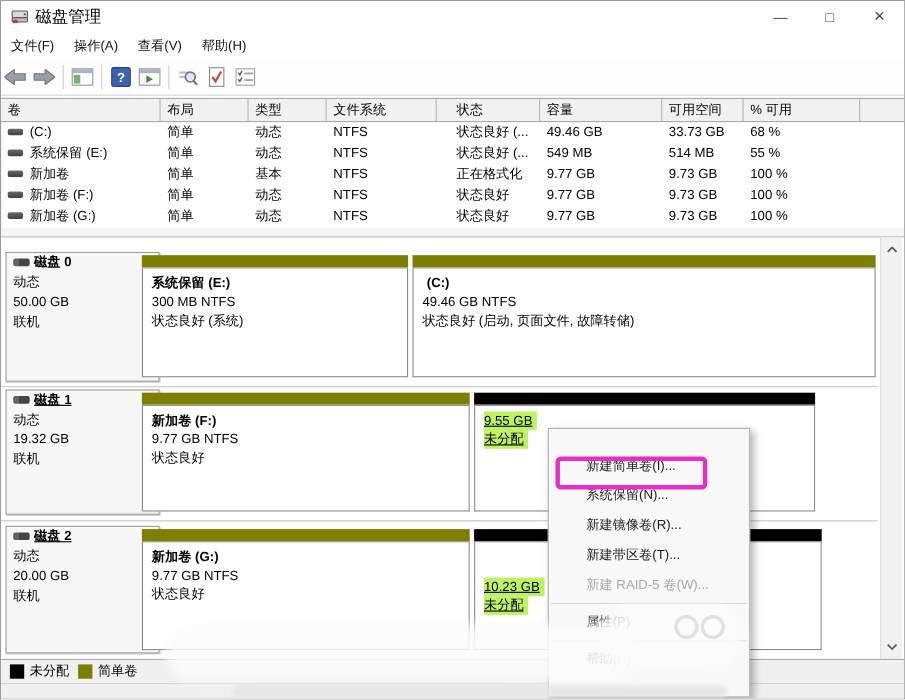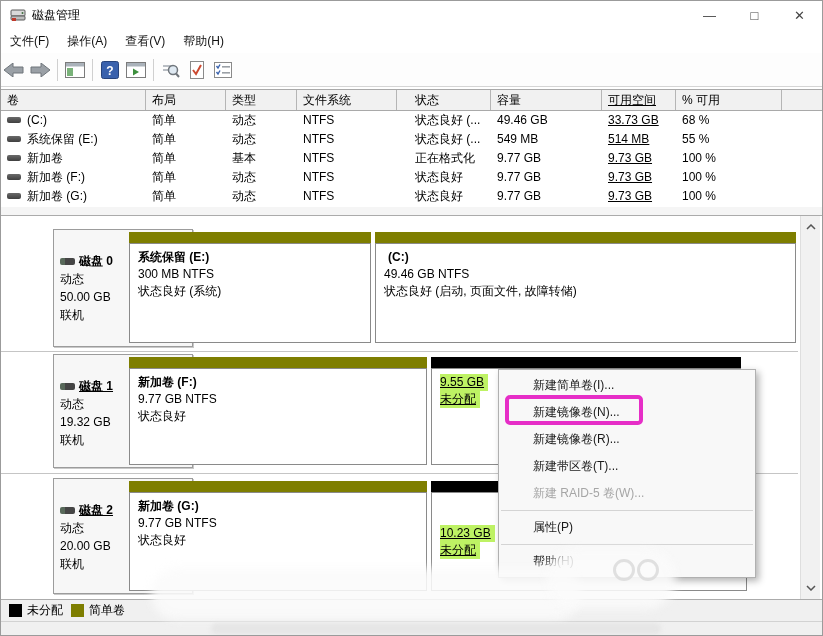--- a/index.html
+++ b/index.html
@@ -5,63 +5,63 @@
   html,body{margin:0;padding:0;background:#ffffff;}
   *{box-sizing:border-box;}
   .window{
     position:relative;width:823px;height:636px;background:#ffffff;
     border:1px solid #9b9b9b;overflow:hidden;
     font-family:"Liberation Sans","DejaVu Sans",sans-serif;font-size:12px;color:#000;
   }
   
   .titlebar{position:absolute;left:0;top:0;width:100%;height:28px;background:#fff;display:flex;align-items:center;}
   .app-icon{margin:0 6px 0 9px;width:16px;height:16px;}
-  .title-text{font-size:12px;color:#000;}
+  .title-text{font-size:15px;color:#000;}
   .win-controls{position:absolute;right:0;top:0;height:28px;display:flex;}
   .win-btn{width:45px;height:28px;display:flex;align-items:center;justify-content:center;color:#444;font-size:13px;}
   
   .menubar{position:absolute;left:0;top:28px;width:100%;height:24px;background:#fff;display:flex;align-items:center;}
   .menu-item{padding:0 9px;height:24px;line-height:24px;color:#111;}
   
   .toolbar{position:absolute;left:0;top:52px;width:100%;height:34px;background:#fdfdfd;border-bottom:1px solid #d5d5d5;display:flex;align-items:center;}
   .tb-btn{width:26px;height:26px;display:flex;align-items:center;justify-content:center;}
   .tb-sep{width:1px;height:22px;background:#d0d0d0;margin:0 4px;}
   
   .vt-header{position:absolute;left:0;top:88px;width:100%;height:22px;display:flex;background:#f1f1f1;border-top:1px solid #a9a9a9;border-bottom:1px solid #a9a9a9;}
   .vt-hcell{height:20px;line-height:20px;padding-left:6px;border-right:1px solid #b5b5b5;color:#000;}
   .vt-rows{position:absolute;left:0;top:110px;width:100%;}
   .vt-row{display:flex;height:19px;line-height:19px;}
   .vt-cell{padding-left:6px;overflow:hidden;white-space:nowrap;}
   .col-vol{width:145px;} .col-layout{width:80px;} .col-type{width:71px;} .col-fs{width:100px;}
-  .col-status{width:82px;margin-left:12px;} .col-cap{width:111px;} .col-free{width:74px;text-decoration:underline;} .col-pct{width:106px;} .col-rest{flex:1;}
+  .col-status{width:82px;margin-left:12px;} .col-cap{width:111px;} .col-free{width:74px;} .col-pct{width:106px;} .col-rest{flex:1;}
   .vol-ic{display:inline-block;width:14px;height:6px;background:linear-gradient(#6a6a6a,#3f3f3f);border-radius:2px;margin:0 6px 1px 0;vertical-align:middle;}
   
   .splitter{position:absolute;left:0;top:206px;width:100%;height:9px;background:#f5f5f5;border-bottom:1px solid #ababab;}
   
   .gpane{position:absolute;left:0;top:215px;width:100%;height:383px;background:#ffffff;}
-  .disk-label{position:absolute;left:4px;width:140px;background:#f7f7f7;border:1px solid #9c9c9c;box-shadow:1px 1px 0 #c9c9c9;padding:23px 6px;margin-left:48px;}
+  .disk-label{position:absolute;left:4px;width:140px;background:#f7f7f7;border:1px solid #9c9c9c;box-shadow:1px 1px 0 #c9c9c9;padding:0 6px;}
   .disk-label .dname{font-weight:bold;margin-left:4px;}
   .disk-label .dline{line-height:18px;}
   .disk-ic{display:inline-block;width:15px;height:7px;background:linear-gradient(90deg,#58695a 0 5px,#454545 5px);border-radius:2px;vertical-align:middle;}
   .u{text-decoration:underline;}
   .part{position:absolute;}
   .part .bar{height:11px;}
   .bar-simple{background:#7e7e00;}
   .bar-unalloc{background:#000000;}
   .part .pbody{border:1px solid #8a8a8a;background:#fff;padding:5px 8px;line-height:17px;}
   .pbody .ptitle{font-weight:bold;}
   .hatch{background-image:repeating-linear-gradient(135deg,#ffffff 0 5px,#b3b3b3 5px 7px);}
   .un-text{padding-top:22px;}
   .un-text span{background:#bef264;padding:0 4px 0 0;display:inline-block;text-decoration:underline;}
   .hdivider{position:absolute;left:0;width:797px;height:1px;background:#c5c5c5;}
   
   .vscroll{position:absolute;right:2px;top:0;width:20px;height:383px;background:#f1f1f1;border-left:1px solid #dedede;}
   .sc-btn{position:absolute;left:0;width:20px;height:18px;display:flex;align-items:center;justify-content:center;}
   
-  .cmenu{position:absolute;left:497px;top:368px;width:258px;background:#f8f8f8;border:1px solid #b0b0b0;box-shadow:3px 3px 7px rgba(0,0,0,0.30);padding:2px 0;z-index:40;}
+  .cmenu{position:absolute;left:497px;top:388px;width:184px;background:#f8f8f8;border:1px solid #b0b0b0;box-shadow:3px 3px 7px rgba(0,0,0,0.30);padding:20px 0;z-index:40;}
   .cm-item{height:27px;line-height:27px;padding-left:34px;color:#1a1a1a;white-space:nowrap;}
   .cm-item.disabled{color:#a6a6a6;}
   .cm-sep{height:1px;background:#d4d4d4;margin:3px 2px;}
   .anno{position:absolute;left:6px;top:25px;width:138px;height:30px;border:4px solid #e62ec7;border-radius:5px;pointer-events:none;z-index:45;}
   
   .legendbar{position:absolute;left:0;top:598px;width:100%;height:22px;background:#f0f0f0;border-top:1px solid #ababab;display:flex;align-items:center;}
   .sw{width:13px;height:13px;display:inline-block;margin:0 5px 0 8px;}
   .sw-unalloc{background:#000000;}
   .sw-simple{background:#7e7e00;}
   .bottomstrip{position:absolute;left:0;top:620px;width:100%;height:16px;background:#f0f0f0;border-top:1px solid #d2d2d2;}
@@ -327,21 +327,21 @@
               <polyline points="1,1 5,5 9,1" fill="none" stroke="#555" stroke-width="1.5"></polyline>
             </svg>
         </span>
       </div>
     </div>
   </div>
 
   <div class="cmenu">
     <div class="anno"></div>
     <div class="cm-item">新建简单卷(I)...</div>
-    <div class="cm-item">新建镜像卷(N)...</div>
+    <div class="cm-item">系统保留(N)...</div>
     <div class="cm-item">新建镜像卷(R)...</div>
     <div class="cm-item">新建带区卷(T)...</div>
     <div class="cm-item disabled">新建 RAID-5 卷(W)...</div>
     <div class="cm-sep"></div>
     <div class="cm-item">属性(P)</div>
     <div class="cm-sep"></div>
     <div class="cm-item">帮助(H)</div>
   </div>
 
   <div class="legendbar">

